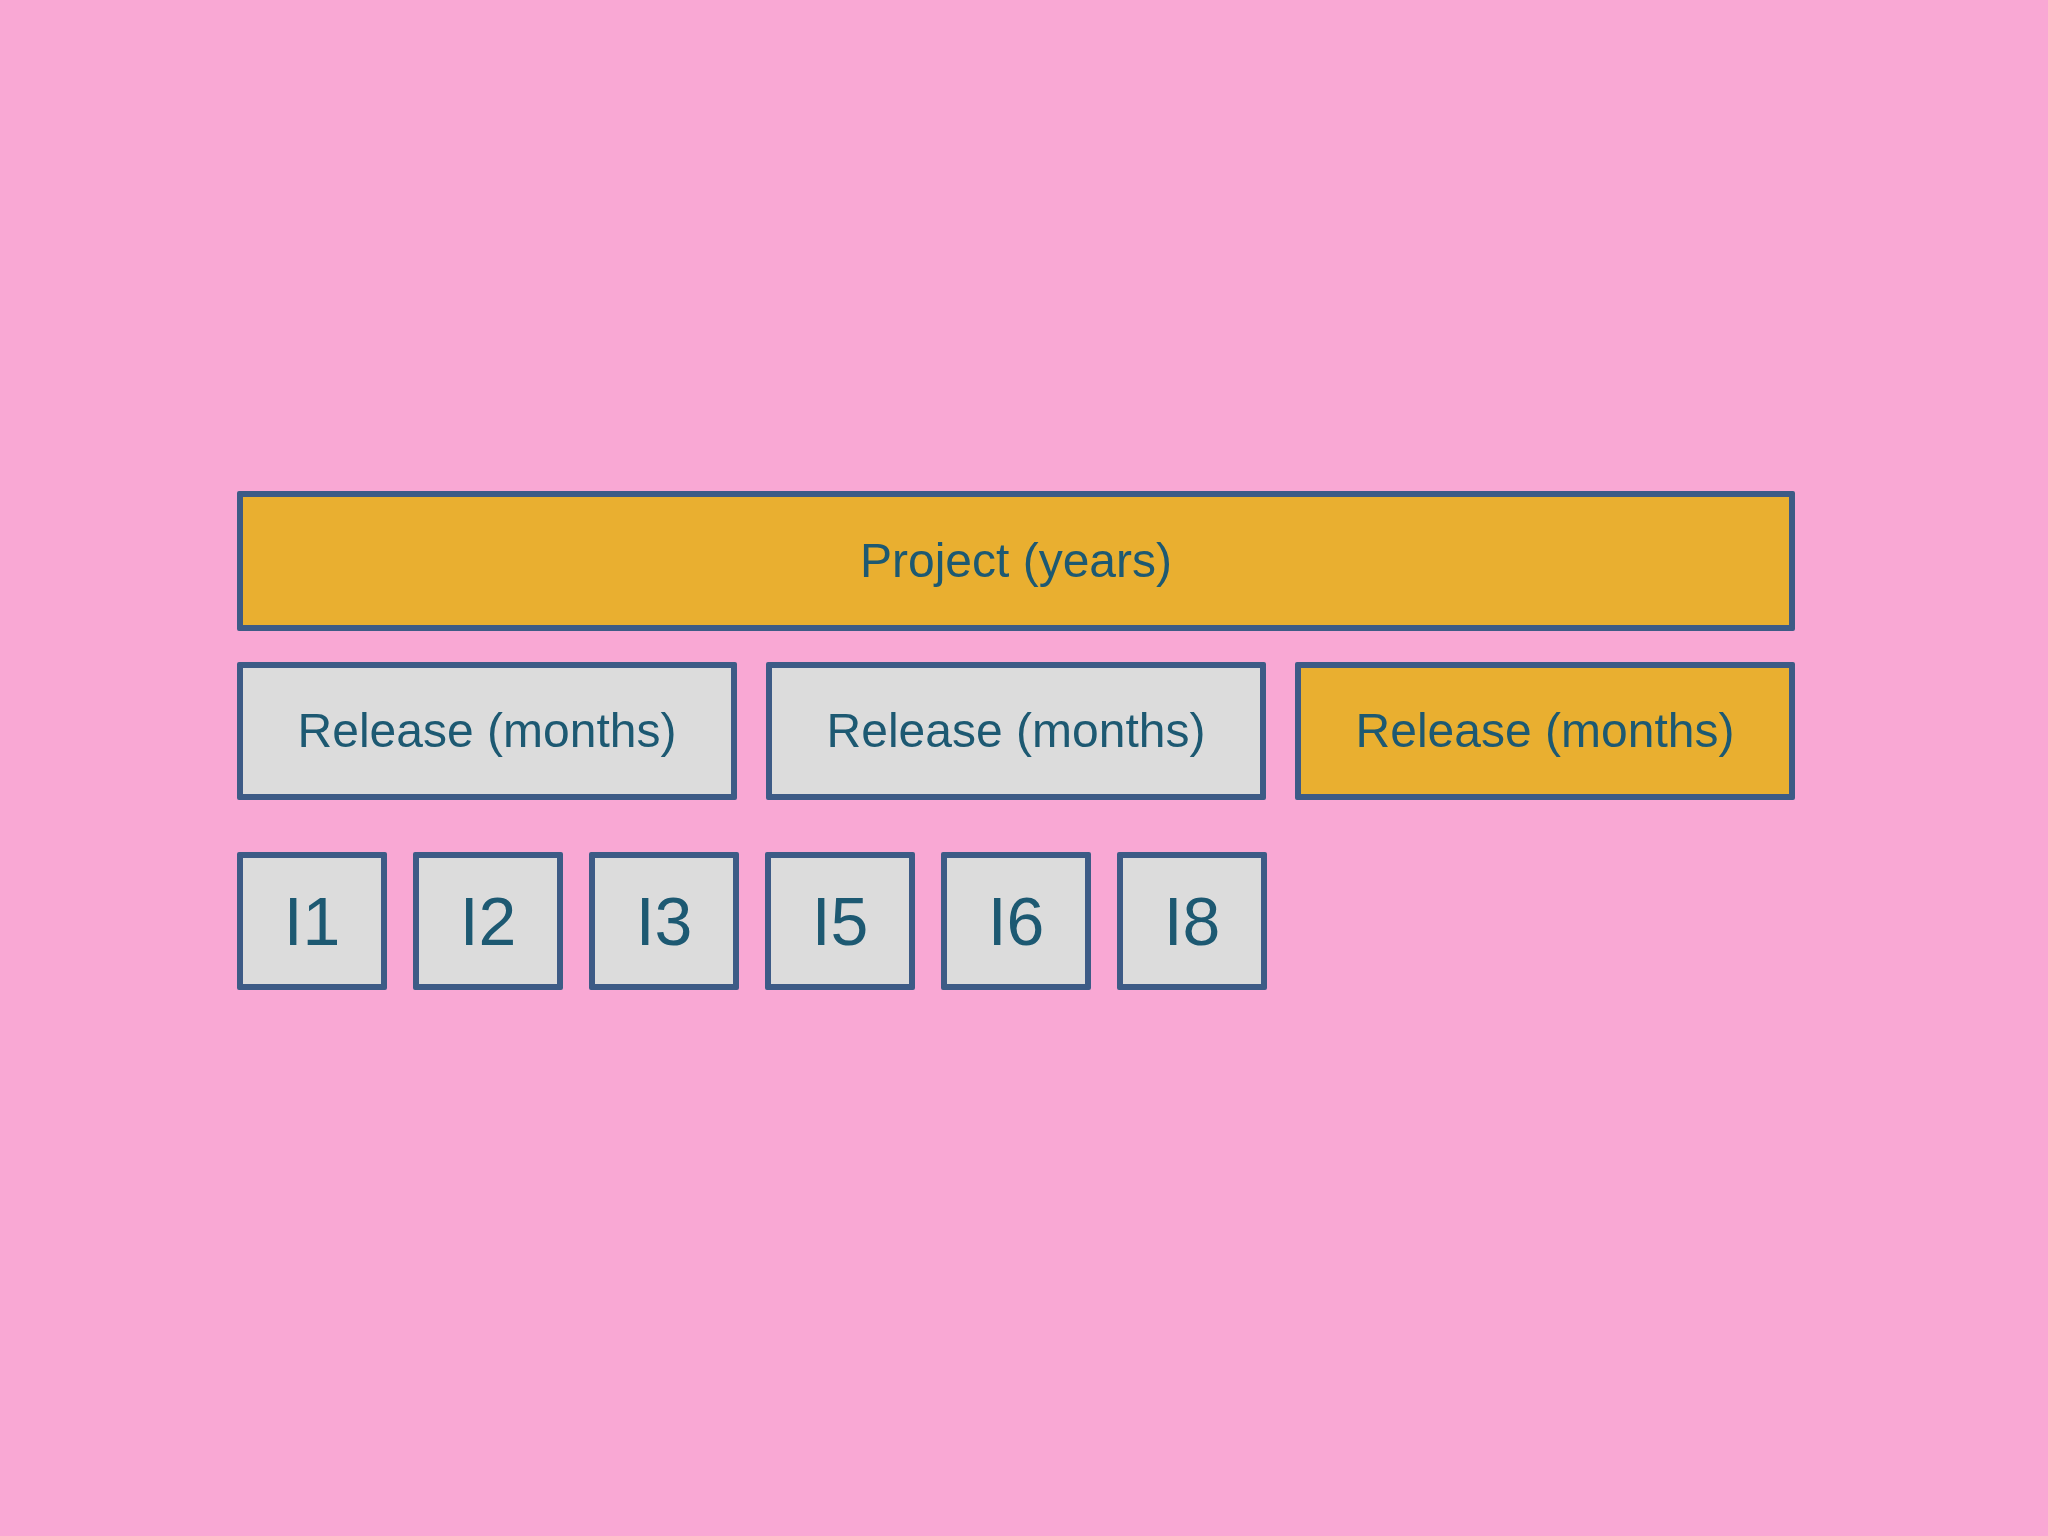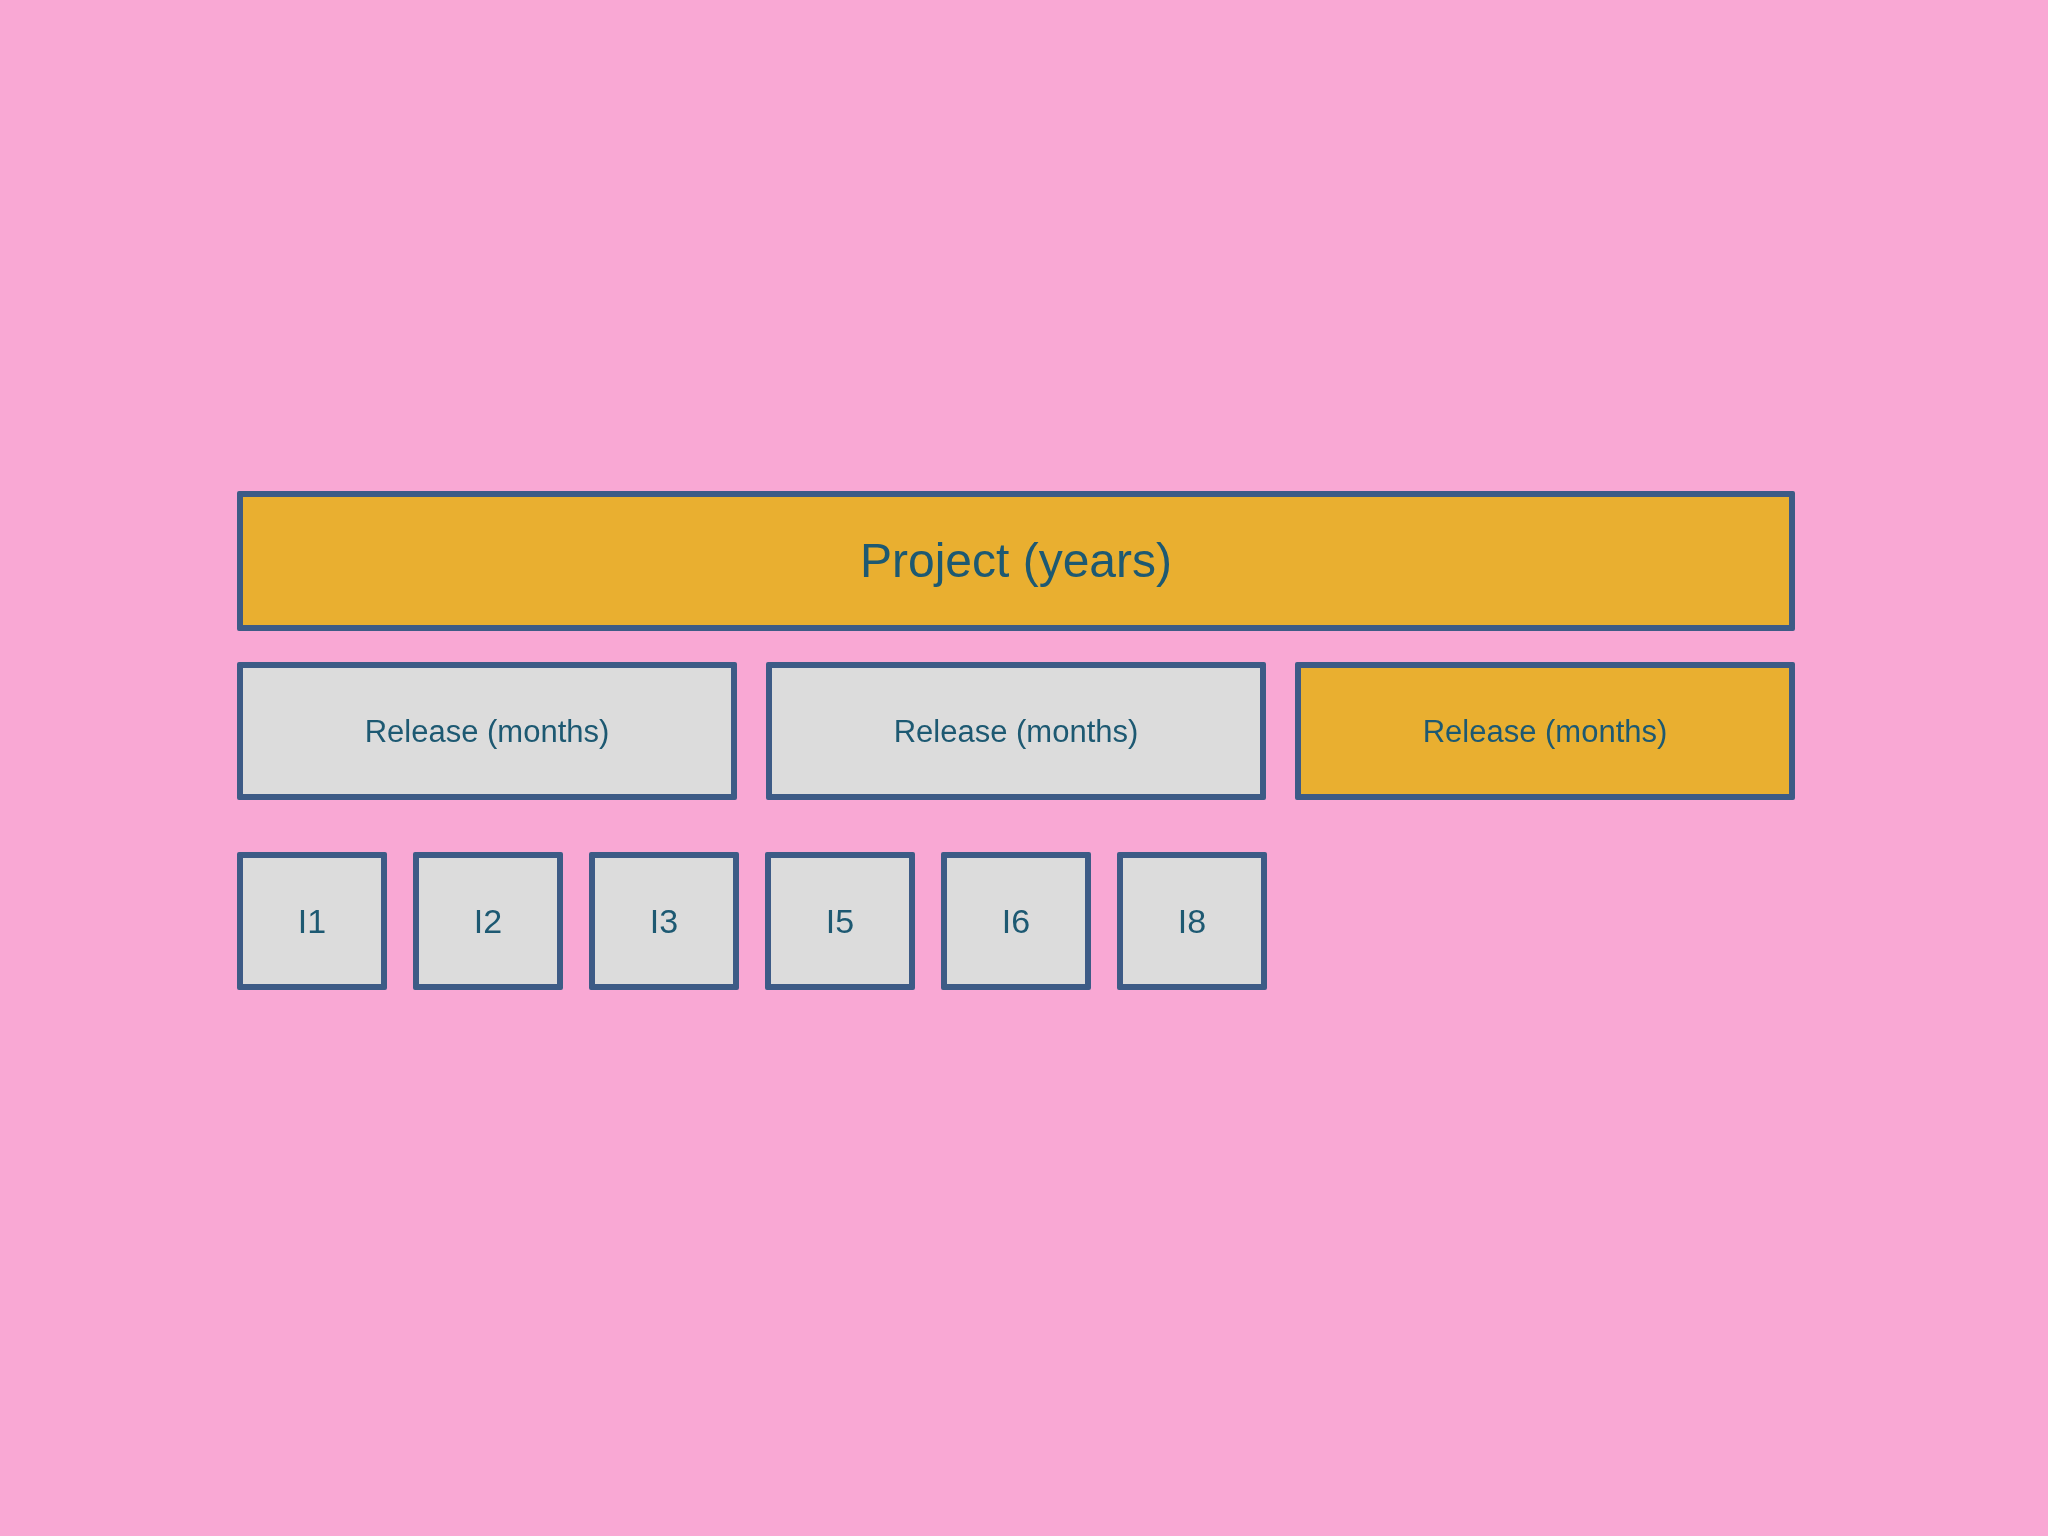--- a/index.html
+++ b/index.html
@@ -42,30 +42,30 @@
     margin-bottom: 31px;
   }
   .release-row {
     display: grid;
     grid-template-columns: repeat(3, 1fr);
     column-gap: 29px;
     margin-bottom: 52px;
   }
   .release-box {
     height: 138px;
-    font-size: 31px;
+    font-size: 48px;
   }
   .iteration-row {
     display: grid;
     grid-template-columns: repeat(9, 1fr);
     column-gap: 26px;
   }
   .iteration-box {
     height: 138px;
-    font-size: 34px;
+    font-size: 68px;
   }
 </style>
 </head>
 <body>
 
 <div class="canvas">
   <div class="diagram">
 
     <div class="shape project-bar fill-orange">
       <span>Project (years)</span>

